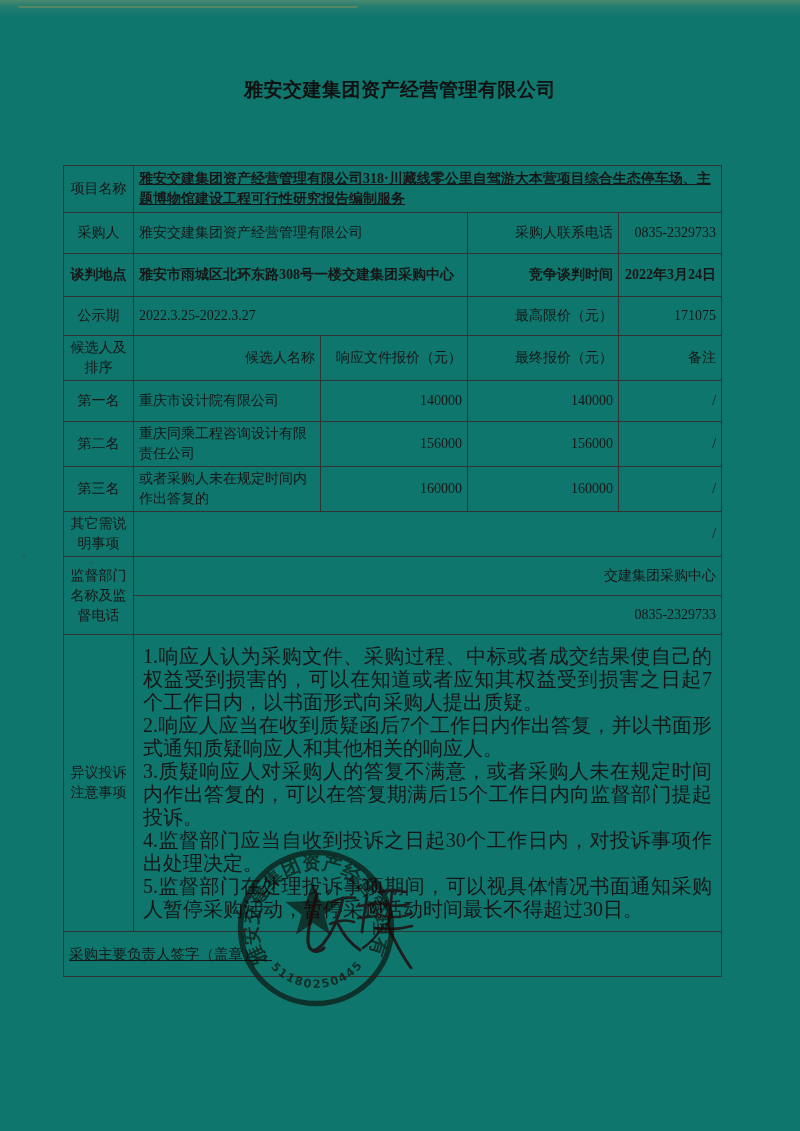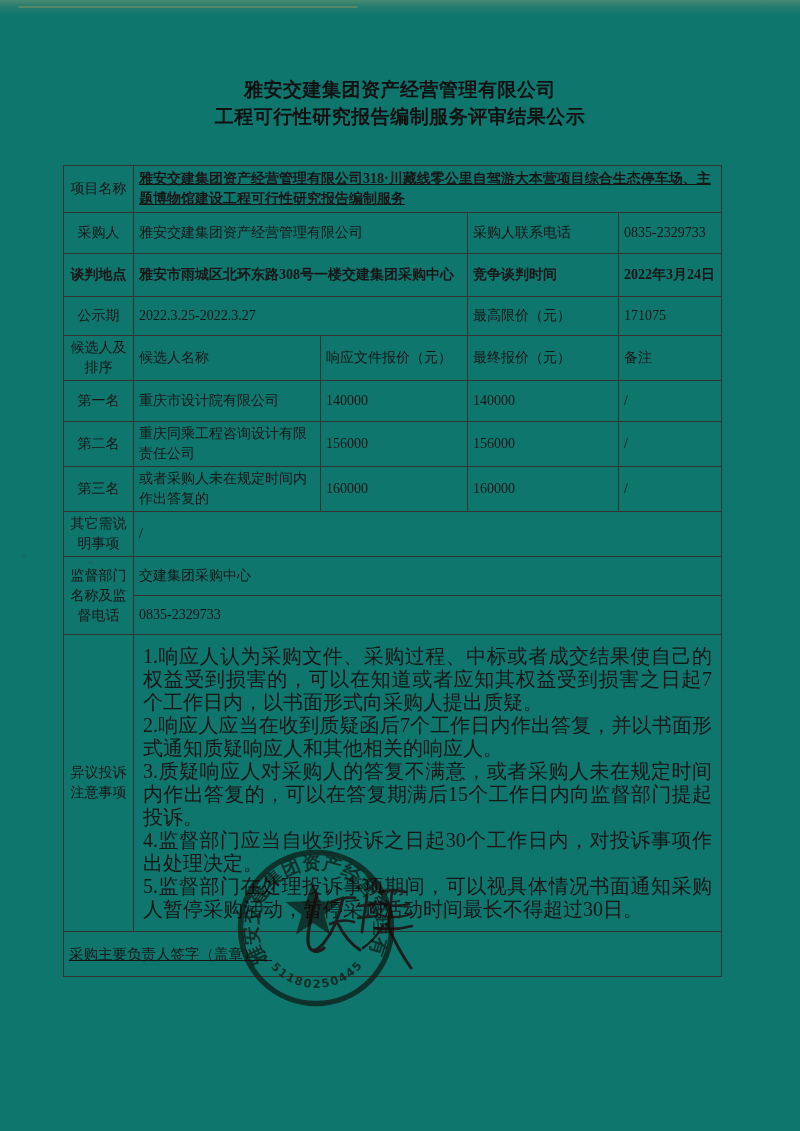--- a/index.html
+++ b/index.html
@@ -35,21 +35,21 @@
     font-size:14px; color:#161616;
   }
   table.doc td {
     border:1.6px solid #333;
     padding:2px 5px;
     vertical-align:middle;
     line-height:20px;
     overflow:hidden;
   }
   td.lbl { text-align:center; }
-  td.c   { text-align:left; }
+  td.c   { text-align:right; }
   td.l   { text-align:left; }
   td.bold { font-weight:bold; line-height:21px;text-decoration:underline; }
   tr.r1  td { height:42px; }
   tr.r2  td { height:36px; }
   tr.r3  td { height:38px;font-weight:bold; }
   tr.r4  td { height:34px; }
   tr.r5  td { height:36px; }
   tr.r6  td { height:36px; }
   tr.r7  td { height:36px; }
   tr.r8  td { height:36px; }
@@ -79,21 +79,20 @@
 
   <div class="scan-top"></div>
   <div class="scan-top-line"></div>
   <div class="speck" style="left:22px; top:555px; width:4px; height:3px;"></div>
   <div class="speck" style="left:88px; top:561px; width:6px; height:3px;"></div>
   <div class="speck" style="left:78px; top:598px; width:5px; height:3px;"></div>
   <div class="speck" style="left:98px; top:600px; width:4px; height:3px;"></div>
 
   <div class="title-block">
     <div>雅安交建集团资产经营管理有限公司</div>
-    <div>工程可行性研究报告编制服务评审结果公示</div>
   </div>
 
   <table class="doc">
     <colgroup>
       <col style="width:70px">
         <col style="width:187px">
         <col style="width:147px">
       <col style="width:151px">
         <col style="width:103px">
     </colgroup>

